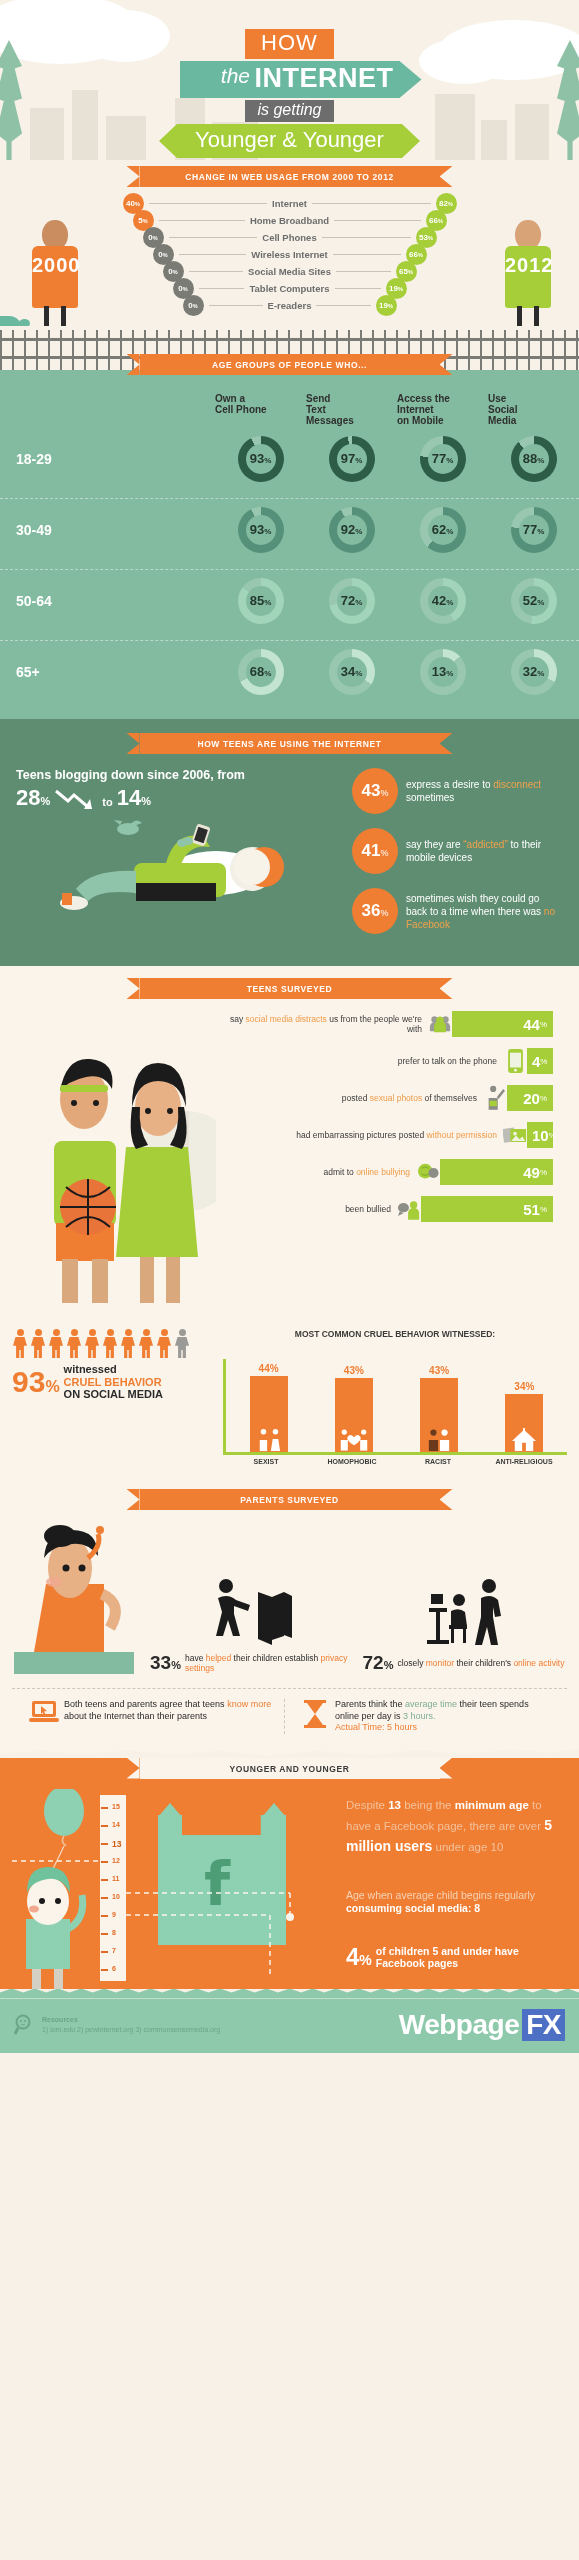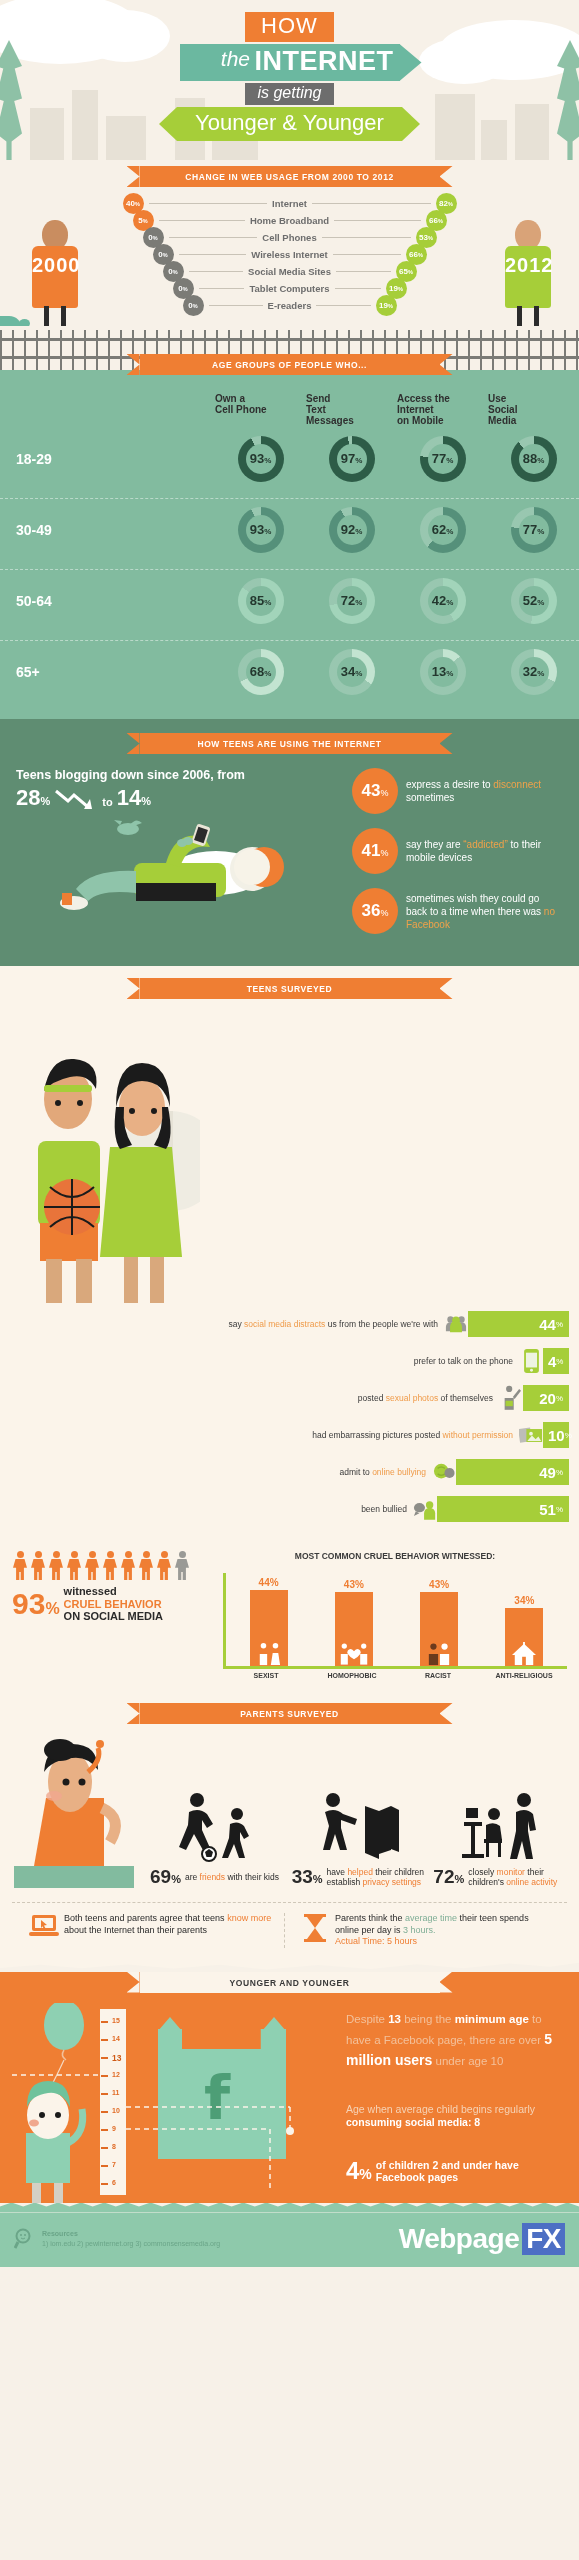--- a/index.html
+++ b/index.html
@@ -47,21 +47,21 @@
   .c2 { width:90px; height:52px; left:80px; top:10px; }
   .c3 { width:150px; height:60px; right:-10px; top:20px; }
   .c4 { width:90px; height:46px; right:70px; top:38px; }
   .tree-l, .tree-r {
     position:absolute; top:40px; width:26px; height:130px; background:#8ec1a6;
     clip-path: polygon(50% 0,100% 20%,72% 22%,100% 45%,70% 47%,100% 72%,60% 78%,60% 100%,40% 100%,40% 78%,0 72%,30% 47%,0 45%,28% 22%,0 20%);
   }
   .tree-l { left:-4px; } .tree-r { right:-4px; }
   .skyline { position:absolute; left:0; right:0; bottom:0; height:80px; }
   .bldg { position:absolute; bottom:0; background:#e7e1d6; }
-  .title-wrap { position:relative; z-index:5; padding-top:12px; text-align:center; }
+  .title-wrap { position:relative; z-index:5; padding-top:29px; text-align:center; }
   .t-how {
     display:inline-block; background:#ef7e33; color:#fff;
     font-size:22px; font-weight:300; letter-spacing:1px;
     padding:1px 16px 3px; 
   }
   .t-internet {
     display:block; margin:2px auto 0; position:relative; width:220px;
     background:#6bb8a0; color:#fff; padding:2px 6px 4px; text-align:right;
   }
   .t-internet::after {
@@ -172,21 +172,21 @@
     display:flex; align-items:baseline; justify-content:center; flex:0 0 auto;
     line-height:46px;
   }
   .tcirc b { font-size:17px; } .tcirc i { font-size:9px; font-style:normal; }
   .ttxt { font-size:10px; line-height:13px; color:#fff; padding-left:8px; }
   .hl-or { color:#f0a24a; }
 
   
   .surveyed { background:#fbf4ea; padding:12px 0 10px; position:relative; }
   .surveyed .ribbon { margin-bottom:12px; }
-  .sv-body { display:flex; padding:0 10px;flex-direction:column; }
+  .sv-body { display:flex; padding:0 26px; }
   .sv-left { width:190px; position:relative; height:300px; }
   .sv-right { flex:1; }
   .svrow { display:flex; align-items:center; margin-bottom:11px; }
   .svlabel { flex:1; text-align:right; font-size:8.5px; line-height:10.5px;
              color:#3b3b3b; padding-right:6px; }
   .svicon { width:24px; height:26px; flex:0 0 auto; display:flex;
             align-items:center; justify-content:center; }
   .svbar { height:26px; background:#a6ce39; display:flex; align-items:center;
            justify-content:flex-end; padding-right:6px; color:#fff; flex:0 0 auto; }
   .svbar b { font-size:15px; } .svbar i { font-size:8px; font-style:normal; }
@@ -201,21 +201,21 @@
   .pico .b { width:14px; height:21px; margin:1px auto 0;
              clip-path: polygon(18% 0,82% 0,100% 42%,78% 42%,78% 100%,55% 100%,55% 62%,45% 62%,45% 100%,22% 100%,22% 42%,0 42%); }
   .pico.o .h,.pico.o .b { background:#ef7e33; }
   .pico.g .h,.pico.g .b { background:#9a9a96; }
   .cl-stat { display:flex; align-items:center; }
   .cl-93 { font-size:30px; font-weight:bold; color:#ef7e33; }
   .cl-93 i { font-size:16px; font-style:normal; }
   .cl-txt { font-size:11px; font-weight:bold; line-height:12.5px; padding-left:4px; }
   .cl-txt .o { color:#ef7e33; } .cl-txt .k { color:#2b2b2b; }
   .cruel-right { flex:1; padding-left:6px; }
-  .cr-title { font-size:8.5px; font-weight:bold; color:#3b3b3b; text-align:center; margin-bottom:12px; }
+  .cr-title { font-size:8.5px; font-weight:bold; color:#3b3b3b; text-align:center; margin-bottom:20px; }
   .cr-chart { display:flex; align-items:flex-end; height:96px;
               border-left:3px solid #a6ce39; border-bottom:3px solid #a6ce39; }
   .cr-col { flex:1; text-align:center; }
   .cr-val { font-size:10px; font-weight:bold; color:#ef7e33; margin-bottom:2px; }
   .cr-bar { background:#ef7e33; margin:0 auto; width:38px;
             display:flex; align-items:flex-end; justify-content:center; }
   .cr-labels { display:flex; margin-top:3px; }
   .cr-lab { flex:1; text-align:center; font-size:7px; font-weight:bold; color:#3b3b3b; }
 
   
@@ -885,36 +885,20 @@
           <ellipse cx="44" cy="58" rx="8" ry="5" fill="#f0a88e" opacity=".8"></ellipse>
           <path d="M78 34 q14 -12 10 -24" stroke="#ef7e33" stroke-width="5" fill="none"></path>
           <circle cx="90" cy="6" r="4" fill="#ef7e33"></circle>
           <path d="M92 70 q22 10 8 34" stroke="#e8b085" stroke-width="11" fill="none"></path>
         </svg>
       </div>
       <div class="pr-stats" id="pr-stats">
           <div class="pr-stat">
             <div class="pr-ico">
               <svg viewBox="0 0 86 70" width="86" height="70">
-                <circle cx="22" cy="8" r="7" fill="#1b1b1b"></circle>
-                <path d="M14 20 q10 -5 18 2 l6 10 l-6 4 l-5 -8 v10 l8 18 l-6 4 l-10 -18 l-8 16 l-7 -3 l9 -22z" fill="#1b1b1b"></path>
-                <circle cx="62" cy="22" r="6" fill="#1b1b1b"></circle>
-                <path d="M55 32 q8 -4 14 2 l5 10 l-5 3 l-4 -7 v8 l5 18 h-6 l-5 -14 l-6 14 h-6 l7 -20z" fill="#1b1b1b"></path>
-                <circle cx="34" cy="62" r="7" fill="#fff" stroke="#1b1b1b" stroke-width="2"></circle>
-                <path d="M34 57 l4 3 l-1.5 5 h-5 l-1.5 -5z" fill="#1b1b1b"></path>
-              </svg>
-            </div>
-            <div class="pr-line">
-              <div class="pr-num">69<i>%</i></div>
-              <div class="pr-txt">are <span style="color:#ef7e33">friends</span> with their kids</div>
-            </div>
-          </div>
-          <div class="pr-stat">
-            <div class="pr-ico">
-              <svg viewBox="0 0 86 70" width="86" height="70">
                 <circle cx="16" cy="8" r="7" fill="#1b1b1b"></circle>
                 <path d="M8 20 q10 -5 18 2 l14 5 l-2 6 l-14 -5 v8 l6 22 h-7 l-5 -16 l-5 16 h-7 l6 -24z" fill="#1b1b1b"></path>
                 <path d="M48 14 l14 5 v48 l-14 -6z" fill="#1b1b1b"></path>
                 <path d="M62 19 l12 -5 v44 l-12 4z" fill="#1b1b1b"></path>
                 <path d="M74 14 l8 4 v42 l-8 -3z" fill="#1b1b1b"></path>
               </svg>
             </div>
             <div class="pr-line">
               <div class="pr-num">33<i>%</i></div>
               <div class="pr-txt">have <span style="color:#ef7e33">helped</span> their children establish <span style="color:#ef7e33">privacy settings</span></div>
@@ -1027,21 +1011,21 @@
         <div class="yg-p1">
           <span class="dim">Despite </span><b>13</b><span class="dim"> being the </span><b>minimum age</b><span class="dim"> to have a Facebook page, there are over </span><span class="big">5 million users</span><span class="dim"> under age 10</span>
         </div>
         <div class="yg-p2">
           <span class="dim">Age when average child begins regularly </span><span>consuming social media: 8</span>
         </div>
         <div class="yg-p3">
           <div class="yg-4">
             <span>4</span><i>%</i>
           </div>
-          <div class="t">of children 2 and under have Facebook pages</div>
+          <div class="t">of children 5 and under have Facebook pages</div>
         </div>
       </div>
     </div>
   </div>
 
   <div class="zig"></div>
   <div class="footer">
     <div class="res">
       <svg class="res-ico" viewBox="0 0 22 22">
         <circle cx="9" cy="8" r="6.5" fill="none" stroke="#6aa588" stroke-width="2"></circle>

